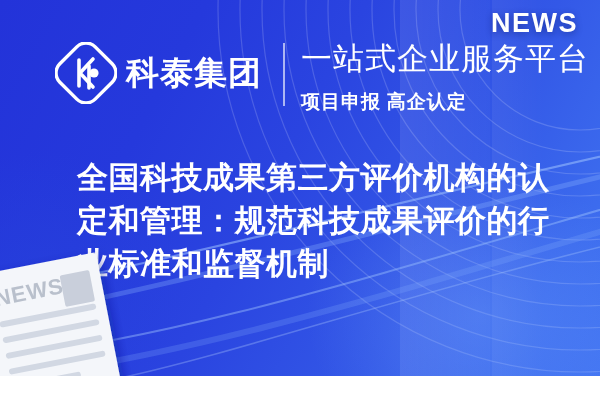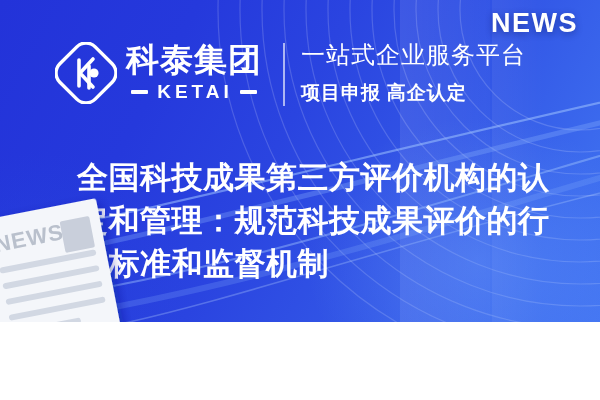--- a/index.html
+++ b/index.html
@@ -7,21 +7,21 @@
     padding: 0;
     background: #ffffff;
   }
   body {
     font-family: "Liberation Sans", "DejaVu Sans", sans-serif;
   }
 
   .banner {
     position: relative;
     width: 600px;
-    height: 322px;
+    height: 376px;
     overflow: hidden;
     background: #4d7c0f;
   }
 
   
   .bg-base {
     position: absolute;
     inset: 0;
     background: linear-gradient(118deg,
         #2333d9 0%,
@@ -163,21 +163,21 @@
     background: rgba(255,255,255,0.62);
   }
 
   .slogan-block {
     position: absolute;
     left: 301px;
     top: 40px;
   }
   .slogan-main {
     color: #ffffff;
-    font-size: 24px;
+    font-size: 31px;
     font-weight: normal;
     letter-spacing: 1px;
     line-height: 1.25;
     white-space: nowrap;
   }
   .slogan-sub {
     color: #ffffff;
     font-family: "Liberation Serif", "DejaVu Serif", serif;
     font-size: 19px;
     font-weight: bold;
@@ -261,25 +261,20 @@
         <svg width="62" height="62" viewBox="0 0 62 62" fill="none" xmlns="http://www.w3.org/2000/svg">
           <rect x="6" y="6" width="50" height="50" rx="13" ry="13" transform="rotate(45 31 31)" stroke="#ffffff" stroke-width="3.4" fill="none"></rect>
           <path d="M24 18 L24 44" stroke="#ffffff" stroke-width="3.6" stroke-linecap="round"></path>
           <path d="M38 17 L25 31 L38 45" stroke="#ffffff" stroke-width="3.6" stroke-linecap="round" stroke-linejoin="round" fill="none"></path>
           <path d="M34 24 L34 46" stroke="#ffffff" stroke-width="3.6" stroke-linecap="round"></path>
           <circle cx="39" cy="31" r="4.6" fill="#ffffff"></circle>
         </svg>
       </div>
       <div class="logo-words">
         <div class="logo-cn">科泰集团</div>
-        <div class="logo-en-row">
-          <span class="logo-rule"></span>
-          <span class="logo-en">KETAI</span>
-          <span class="logo-rule"></span>
-        </div>
       </div>
     </div>
 
     <div class="divider"></div>
 
     <div class="slogan-block">
       <div class="slogan-main">一站式企业服务平台</div>
       <div class="slogan-sub">项目申报 高企认定</div>
     </div>
 

